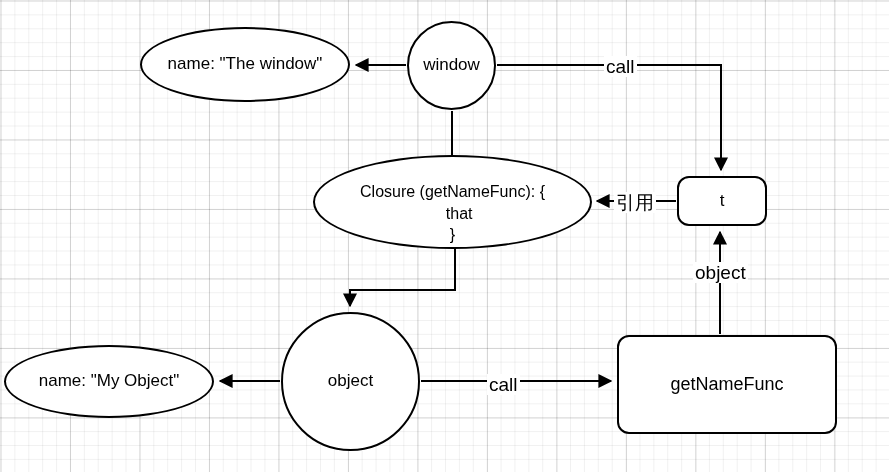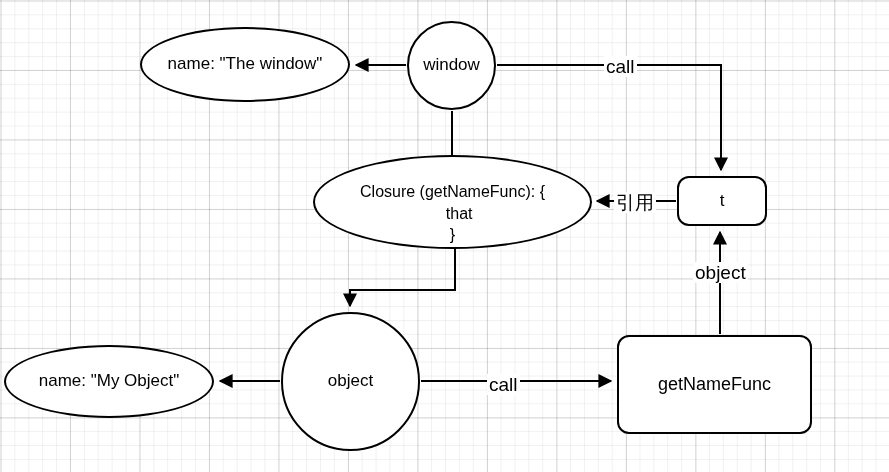--- a/index.html
+++ b/index.html
@@ -65,21 +65,21 @@
     z-index: 4;
   }
 
   
   #node-window-name { left: 140px; top: 27px;  width: 210px; height: 75px; }
   #node-window      { left: 407px; top: 21px;  width: 89px;  height: 89px; }
   #node-closure     { left: 313px; top: 155px; width: 279px; height: 94px; }
   #node-t           { left: 677px; top: 176px; width: 90px;  height: 50px; font-size: 17px; }
   #node-objname     { left: 4px;   top: 345px; width: 210px; height: 73px; }
   #node-object      { left: 281px; top: 312px; width: 139px; height: 139px; }
-  #node-getnamefunc { left: 617px; top: 335px; width: 195px; height: 99px; font-size: 18px; }
+  #node-getnamefunc { left: 617px; top: 335px; width: 220px; height: 99px; font-size: 18px; }
 
   
   #node-closure { align-items: flex-start; }
   #node-closure .label { margin-top: 24px; font-size: 16px; line-height: 1.35; }
 
   
   #label-call-top    { left: 604px; top: 56px; }
   #label-call-bottom { left: 487px; top: 374px; }
   #label-reference   { left: 614px; top: 192px; text-align: right; }
   #label-return      { left: 693px; top: 262px; }

